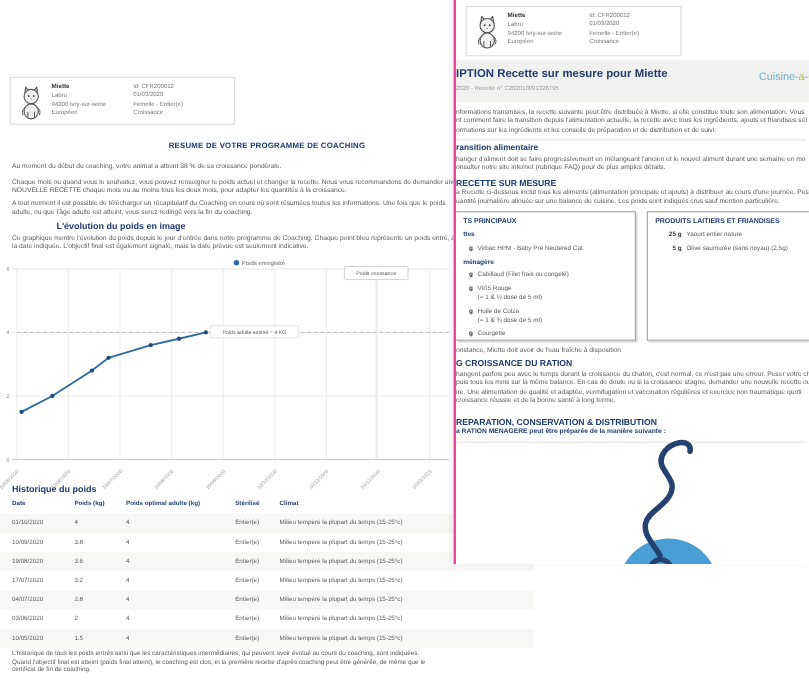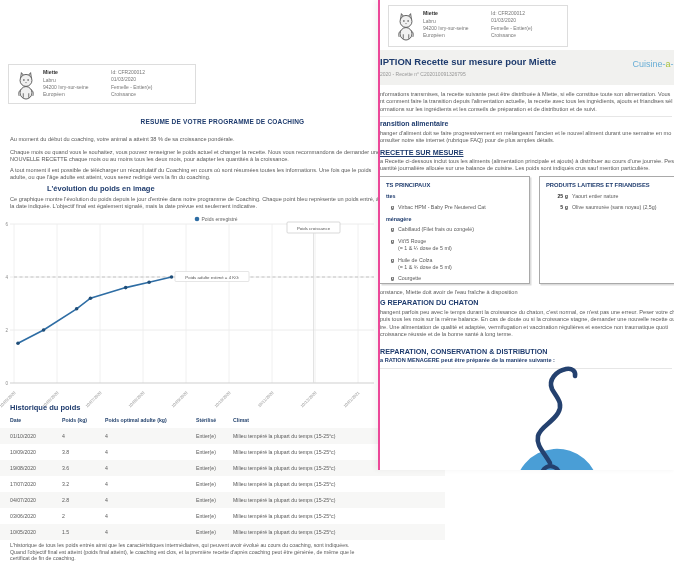--- a/index.html
+++ b/index.html
@@ -286,21 +286,21 @@
     <div class="tline">ormations sur les ingrédients et les conseils de préparation et de distribution et de suivi.</div>
   </div>
   <div class="rule" style="top:116px;"></div>
 
   <div class="rp-h" style="top:120px;">ransition alimentaire</div>
   <div class="abs" style="left:0;top:130px;">
     <div class="tline">hanger d'aliment doit se faire progressivement en mélangeant l'ancien et le nouvel aliment durant une semaine en mo</div>
     <div class="tline">onsulter notre site internet (rubrique FAQ) pour de plus amples détails.</div>
   </div>
 
-  <div class="rp-h caps" style="top:148px;text-decoration:underline;">RECETTE SUR MESURE</div>
+  <div class="rp-h caps" style="top:148px;">RECETTE SUR MESURE</div>
   <div class="abs" style="left:0;top:158px;">
     <div class="tline">a Recette ci-dessous inclut tous les aliments (alimentation principale et ajouts) à distribuer au cours d'une journée. Pes</div>
     <div class="tline">uantité journalière allouée sur une balance de cuisine. Les poids sont indiqués crus sauf mention particulière.</div>
   </div>
 
   <div class="boxes">
     <div class="ibox main" id="box-main">
       <div class="ibox-h">TS PRINCIPAUX</div>
     <div class="grp-title">ttes</div>
         <div class="ing">
@@ -349,21 +349,21 @@
           <div class="q">5 g</div>
           <div class="iname">
             <div>Olive saumurée (sans noyau) (2,5g)</div>
           </div>
         </div>
       </div>
   </div>
 
   <div class="abs tline" style="left:0;top:289px;">onstance, Miette doit avoir de l'eau fraîche à disposition</div>
 
-  <div class="rp-h caps" style="top:298px;">G REPARATION DU CHATON</div>
+  <div class="rp-h caps" style="top:298px;">G CROISSANCE DU RATION</div>
   <div class="abs" style="left:0;top:309px;">
     <div class="tline">hangent parfois peu avec le temps durant la croissance du chaton, c'est normal, ce n'est pas une erreur. Peser votre ch</div>
     <div class="tline">puis tous les mois sur la même balance. En cas de doute ou si la croissance stagne, demander une nouvelle recette ou</div>
     <div class="tline">ire. Une alimentation de qualité et adaptée, vermifugation et vaccination régulières et exercice non traumatique quoti</div>
     <div class="tline">croissance réussie et de la bonne santé à long terme.</div>
   </div>
 
   <div class="rp-h caps" style="top:347px;">REPARATION, CONSERVATION &amp; DISTRIBUTION</div>
   <div class="prep-bold">a RATION MENAGERE peut être préparée de la manière suivante :</div>
   <div class="rule" style="top:368px;"></div>

